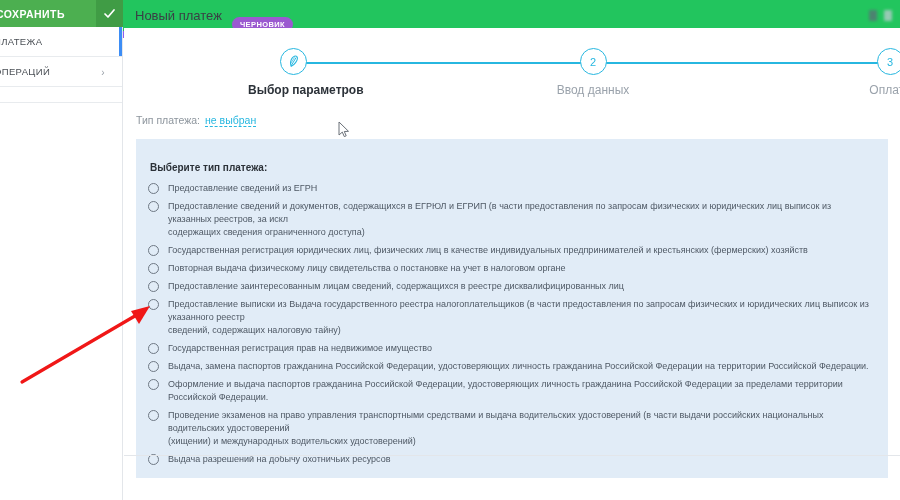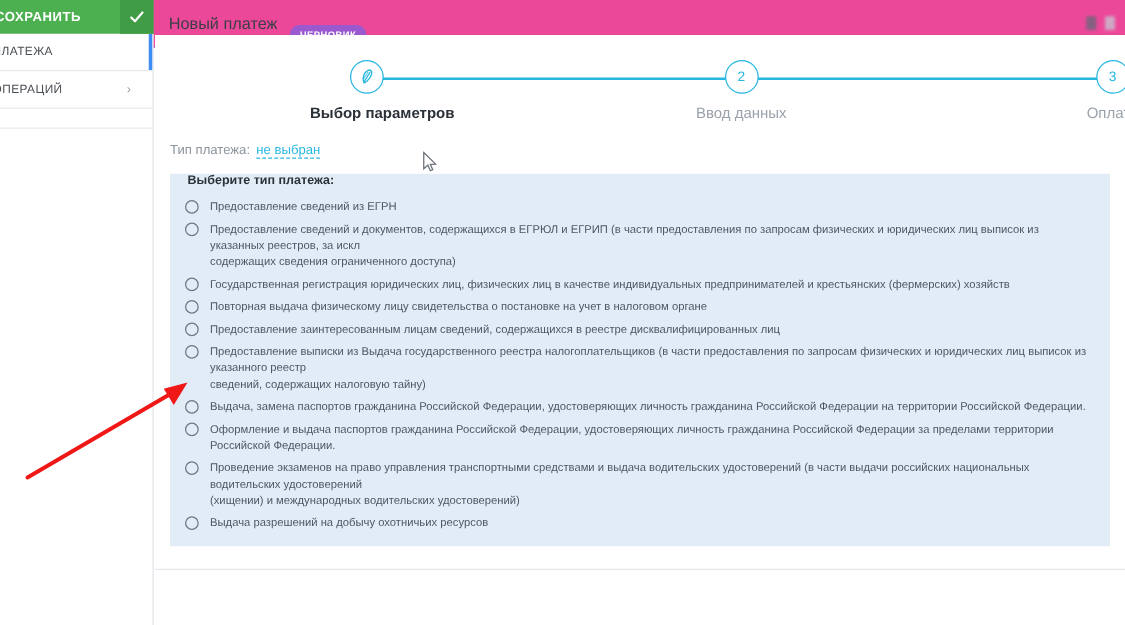--- a/index.html
+++ b/index.html
@@ -62,22 +62,22 @@
     position: absolute; right: 17px; top: 50%;
     transform: translateY(-50%);
     color: #9aa1a9; font-size: 10px;
   }
   .side-blank { height: 16px; border-bottom: 1px solid #e8ebee; }
 
   
   .header {
     position: absolute; left: 123px; top: 0;
     width: 777px; height: 38px;
-    background: #ec4899;
-    border-bottom: 1px solid #8b5cf6;
+    background: #22c55e;
+    border-bottom: 7px solid #8b5cf6;
     display: flex; align-items: center;
   }
   .header-title {
     margin-left: 12px;
     font-size: 13px;
     color: #3a3f45;
   }
   .header-badge {
     margin-left: 10px;
     background: #9b59d0;
@@ -148,21 +148,21 @@
   .ptype-link {
     color: #27b7e0;
     border-bottom: 1px dashed #27b7e0;
     cursor: pointer;
   }
 
   
   .panel {
     margin: 12px 12px 0 12px;
     background: #e1ecf7;
-    padding: 0 12px 10px 12px;
+    padding: 23px 12px 10px 12px;
   }
   .panel-title {
     font-size: 10px;
     font-weight: bold;
     color: #2b3138;
     margin-bottom: 6px;
     padding-left: 2px;
   }
   .opt {
     display: flex; align-items: flex-start;
@@ -298,20 +298,24 @@
             <span class="radio"></span>
             <span class="opt-label">Предоставление заинтересованным лицам сведений, содержащихся в реестре дисквалифицированных лиц</span>
           </div>
           <div class="opt">
             <span class="radio"></span>
             <span class="opt-label">Предоставление выписки из Выдача государственного реестра налогоплательщиков (в части предоставления по запросам физических и юридических лиц выписок из указанного реестр
 сведений, содержащих налоговую тайну)</span>
           </div>
           <div class="opt">
             <span class="radio"></span>
+            <span class="opt-label">Государственная регистрация прав на недвижимое имущество</span>
+          </div>
+          <div class="opt">
+            <span class="radio"></span>
             <span class="opt-label">Выдача, замена паспортов гражданина Российской Федерации, удостоверяющих личность гражданина Российской Федерации на территории Российской Федерации.</span>
           </div>
           <div class="opt">
             <span class="radio"></span>
             <span class="opt-label">Оформление и выдача паспортов гражданина Российской Федерации, удостоверяющих личность гражданина Российской Федерации за пределами территории Российской Федерации.</span>
           </div>
           <div class="opt">
             <span class="radio"></span>
             <span class="opt-label">Проведение экзаменов на право управления транспортными средствами и выдача водительских удостоверений (в части выдачи российских национальных водительских удостоверений
 (хищении) и международных водительских удостоверений)</span>

